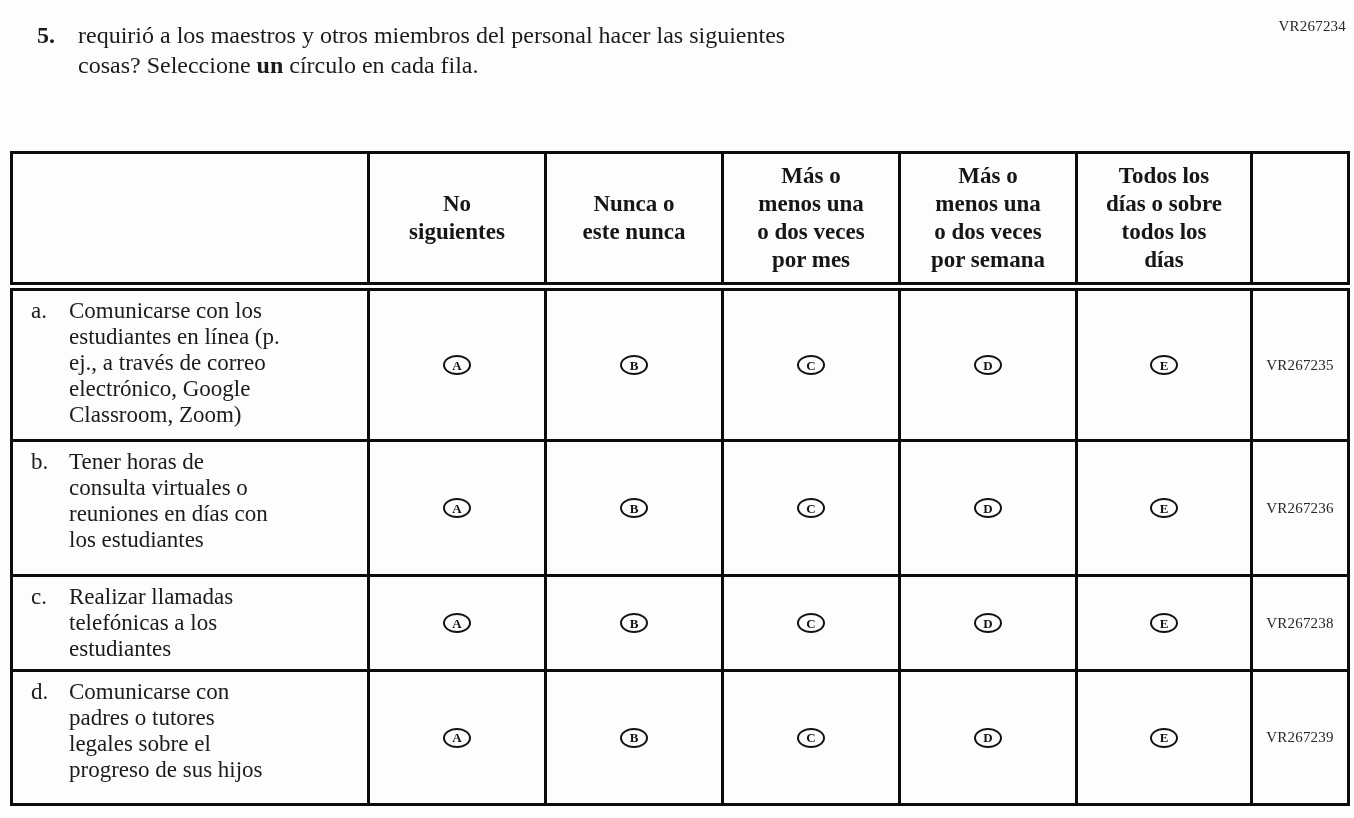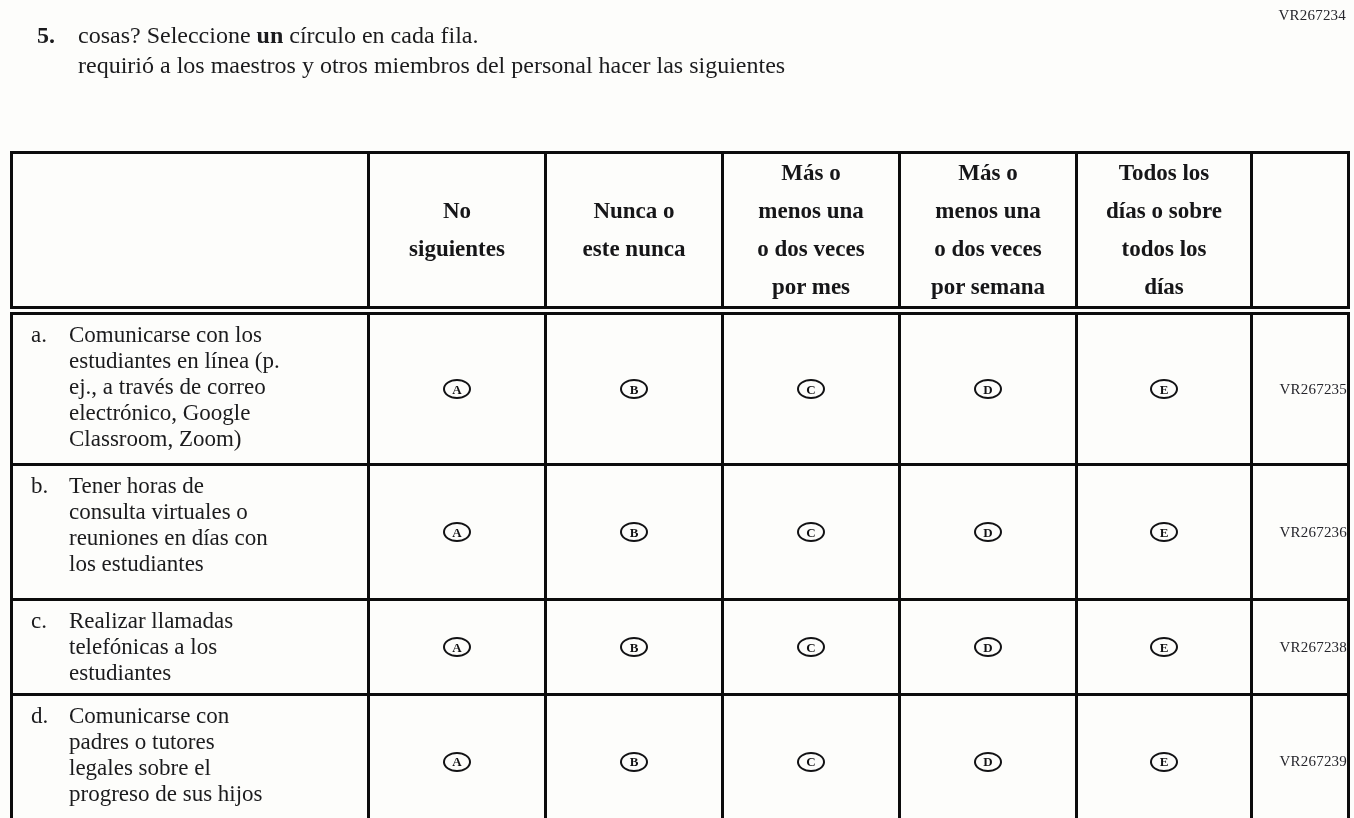--- a/index.html
+++ b/index.html
@@ -11,21 +11,21 @@
   .page {
     position: relative;
     width: 1354px; height: 818px;
     background: #fdfdfb;
     color: #1d1d1f;
     overflow: hidden;
   }
   
   .form-code {
     position: absolute;
-    top: 7px; right: 8px;
+    top: 18px; right: 8px;
     font-size: 15px;
     color: #26262c;
     letter-spacing: 0.2px;
   }
   
   .question {
     position: absolute;
     left: 37px; top: 20px;
     width: 1040px;
     display: flex;
@@ -49,21 +49,21 @@
     background: #fdfdfb;
   }
   table.matrix th, table.matrix td {
     border: 3px solid #0c0c0c;
     padding: 0;
     background: #fdfdfb;
   }
   table.matrix thead th { border-bottom: 9px double #0c0c0c; }
   th.colhead {
     font-size: 23px;
-    line-height: 38px;
+    line-height: 28px;
     font-weight: bold;
     text-align: center;
     vertical-align: middle;
     white-space: pre-line;
     color: #161618;
   }
   td.item-cell {
     vertical-align: top;
   }
   .item {
@@ -87,39 +87,39 @@
     border: 2.5px solid #121214;
     border-radius: 50%;
     font-size: 13px;
     font-weight: bold;
     line-height: 1;
     color: #121214;
     cursor: pointer;
     background: #fdfdfb;
   }
   td.code-cell {
-    text-align: right;
+    text-align: center;
     vertical-align: middle;
     font-size: 15px;
     color: #26262c;
     letter-spacing: 0.2px;
   }
 </style>
 </head>
 <body>
 
 <div class="page">
 
   <div class="form-code">VR267234</div>
 
   <div class="question">
     <div class="qnum">5.</div>
     <div class="qlines">
+      <div>requirió a los maestros y otros miembros del personal hacer las siguientes</div>
       <div><span>cosas? Seleccione </span><b>un</b><span> círculo en cada fila.</span></div>
-      <div>requirió a los maestros y otros miembros del personal hacer las siguientes</div>
     </div>
   </div>
 
   <table class="matrix">
     <colgroup>
       <col style="width:357px">
         <col style="width:177px">
         <col style="width:177px">
         <col style="width:177px">
         <col style="width:177px">

